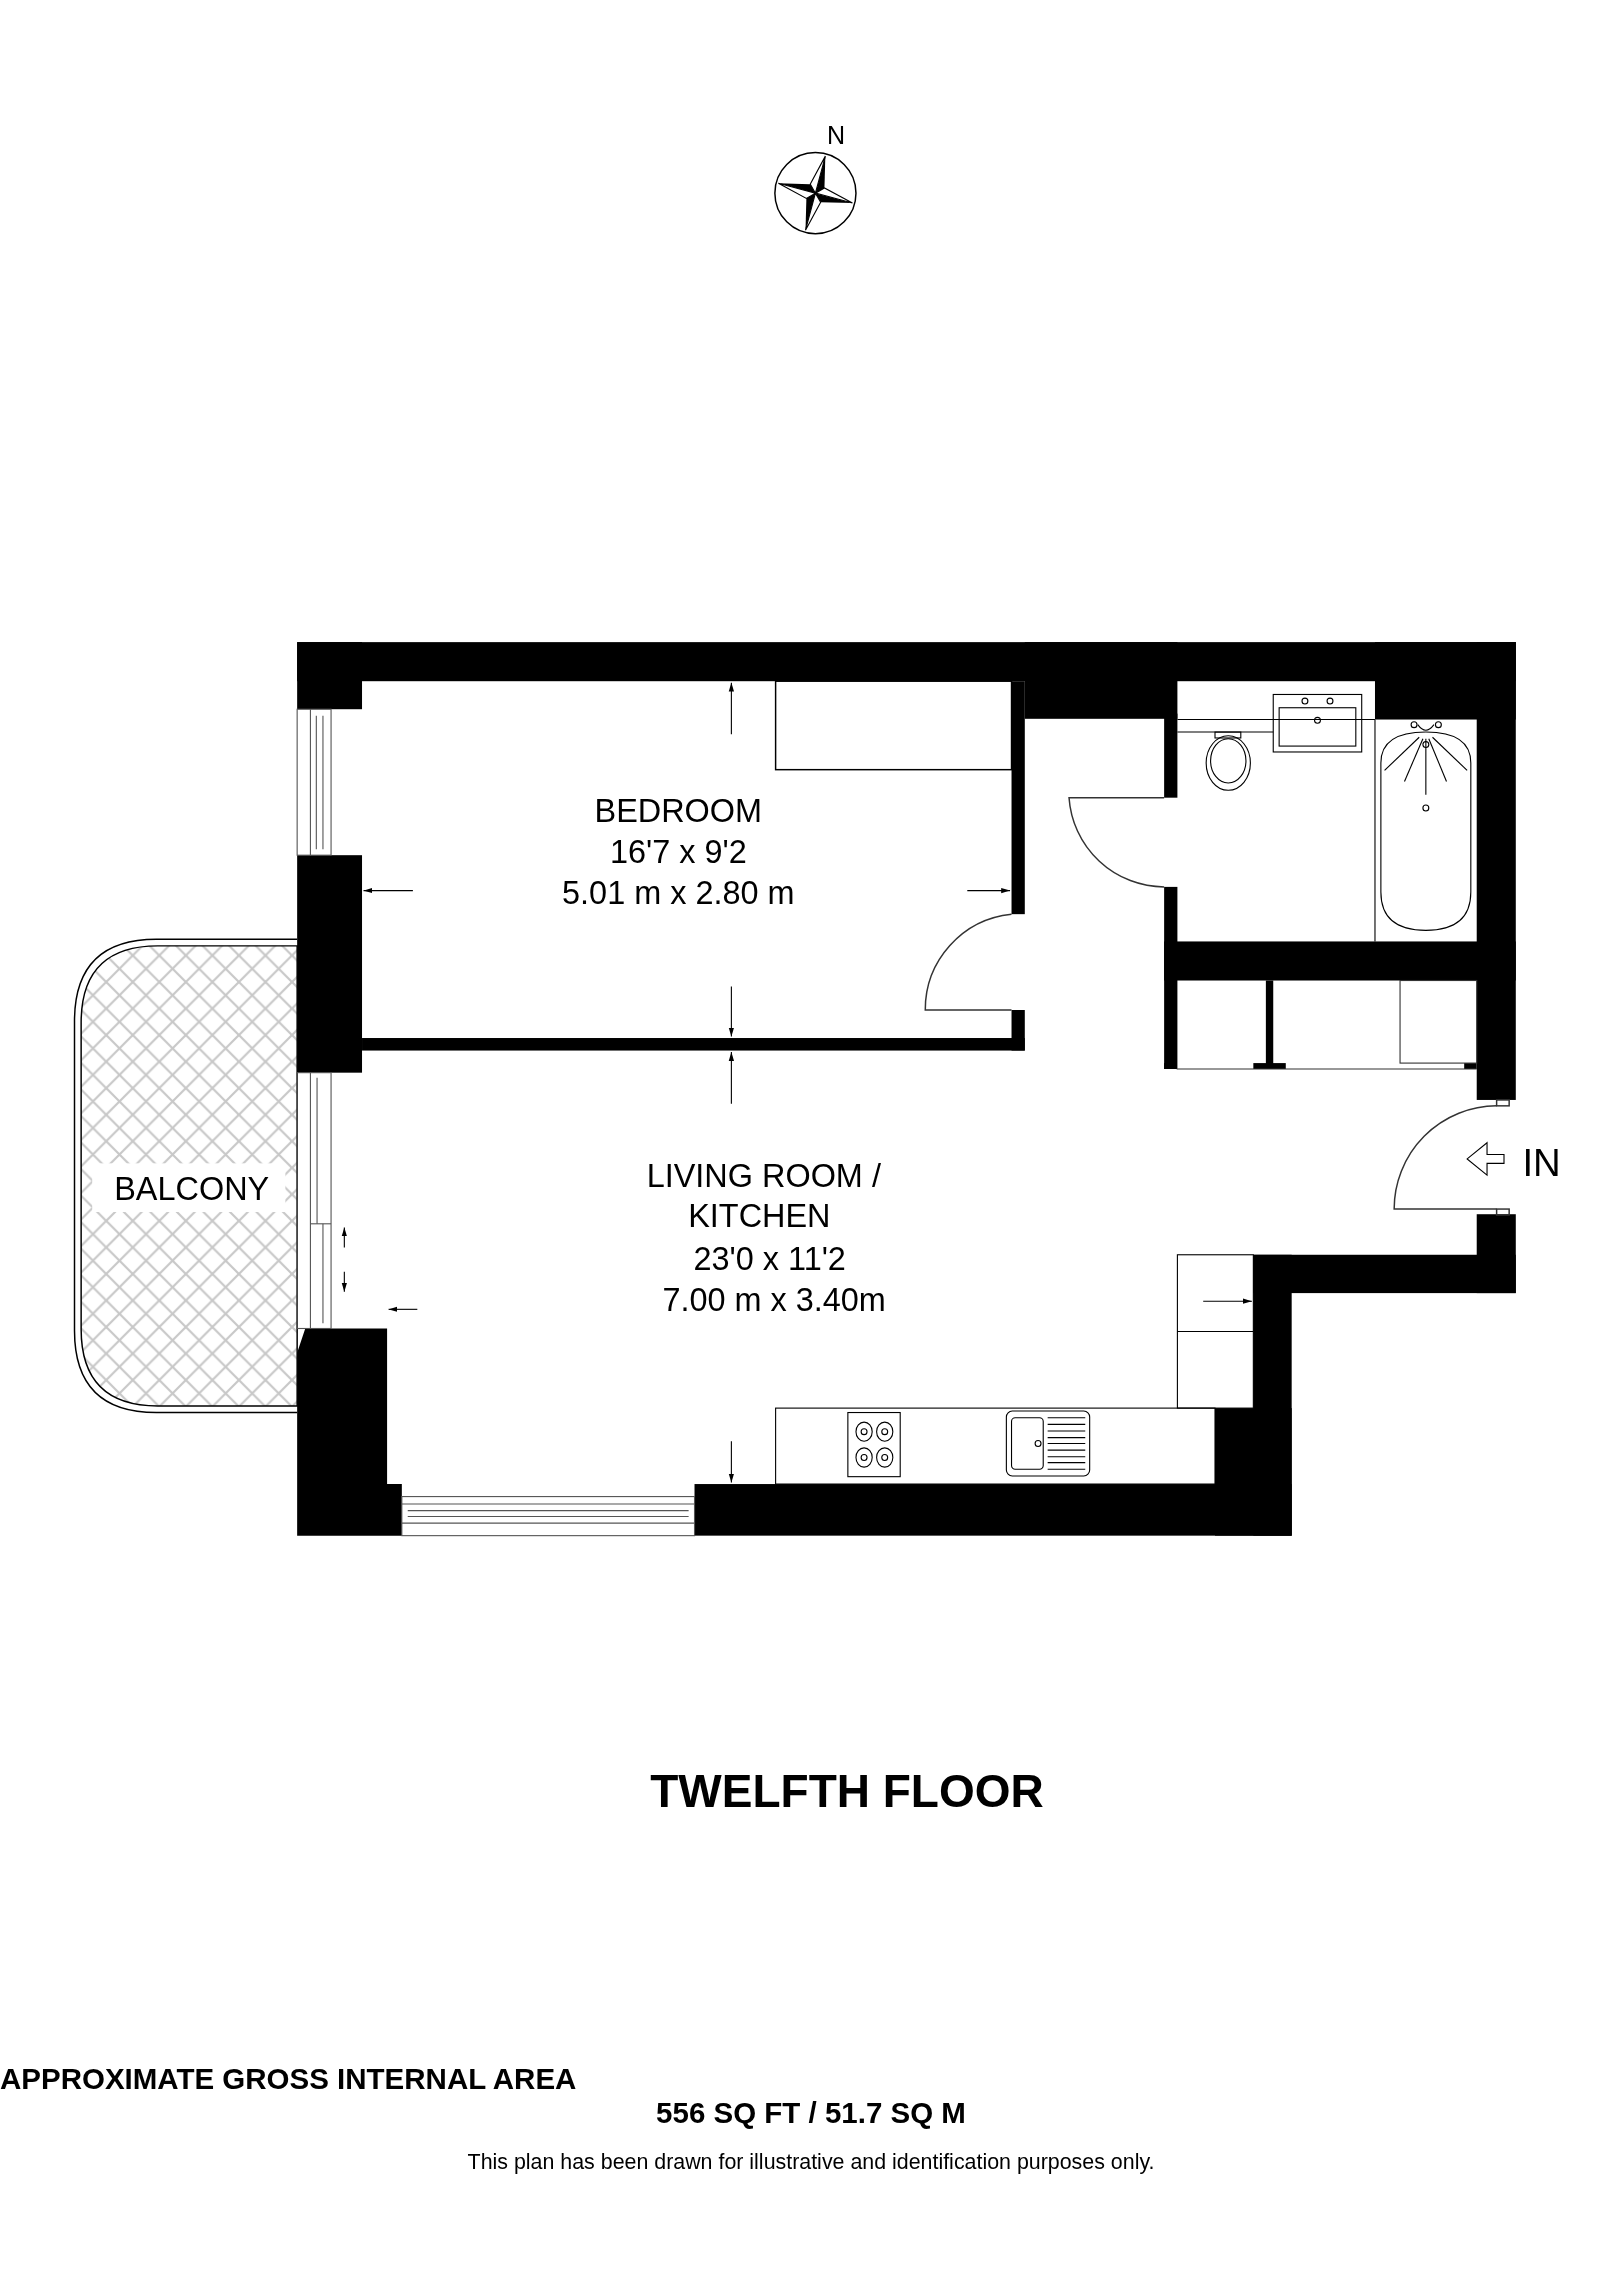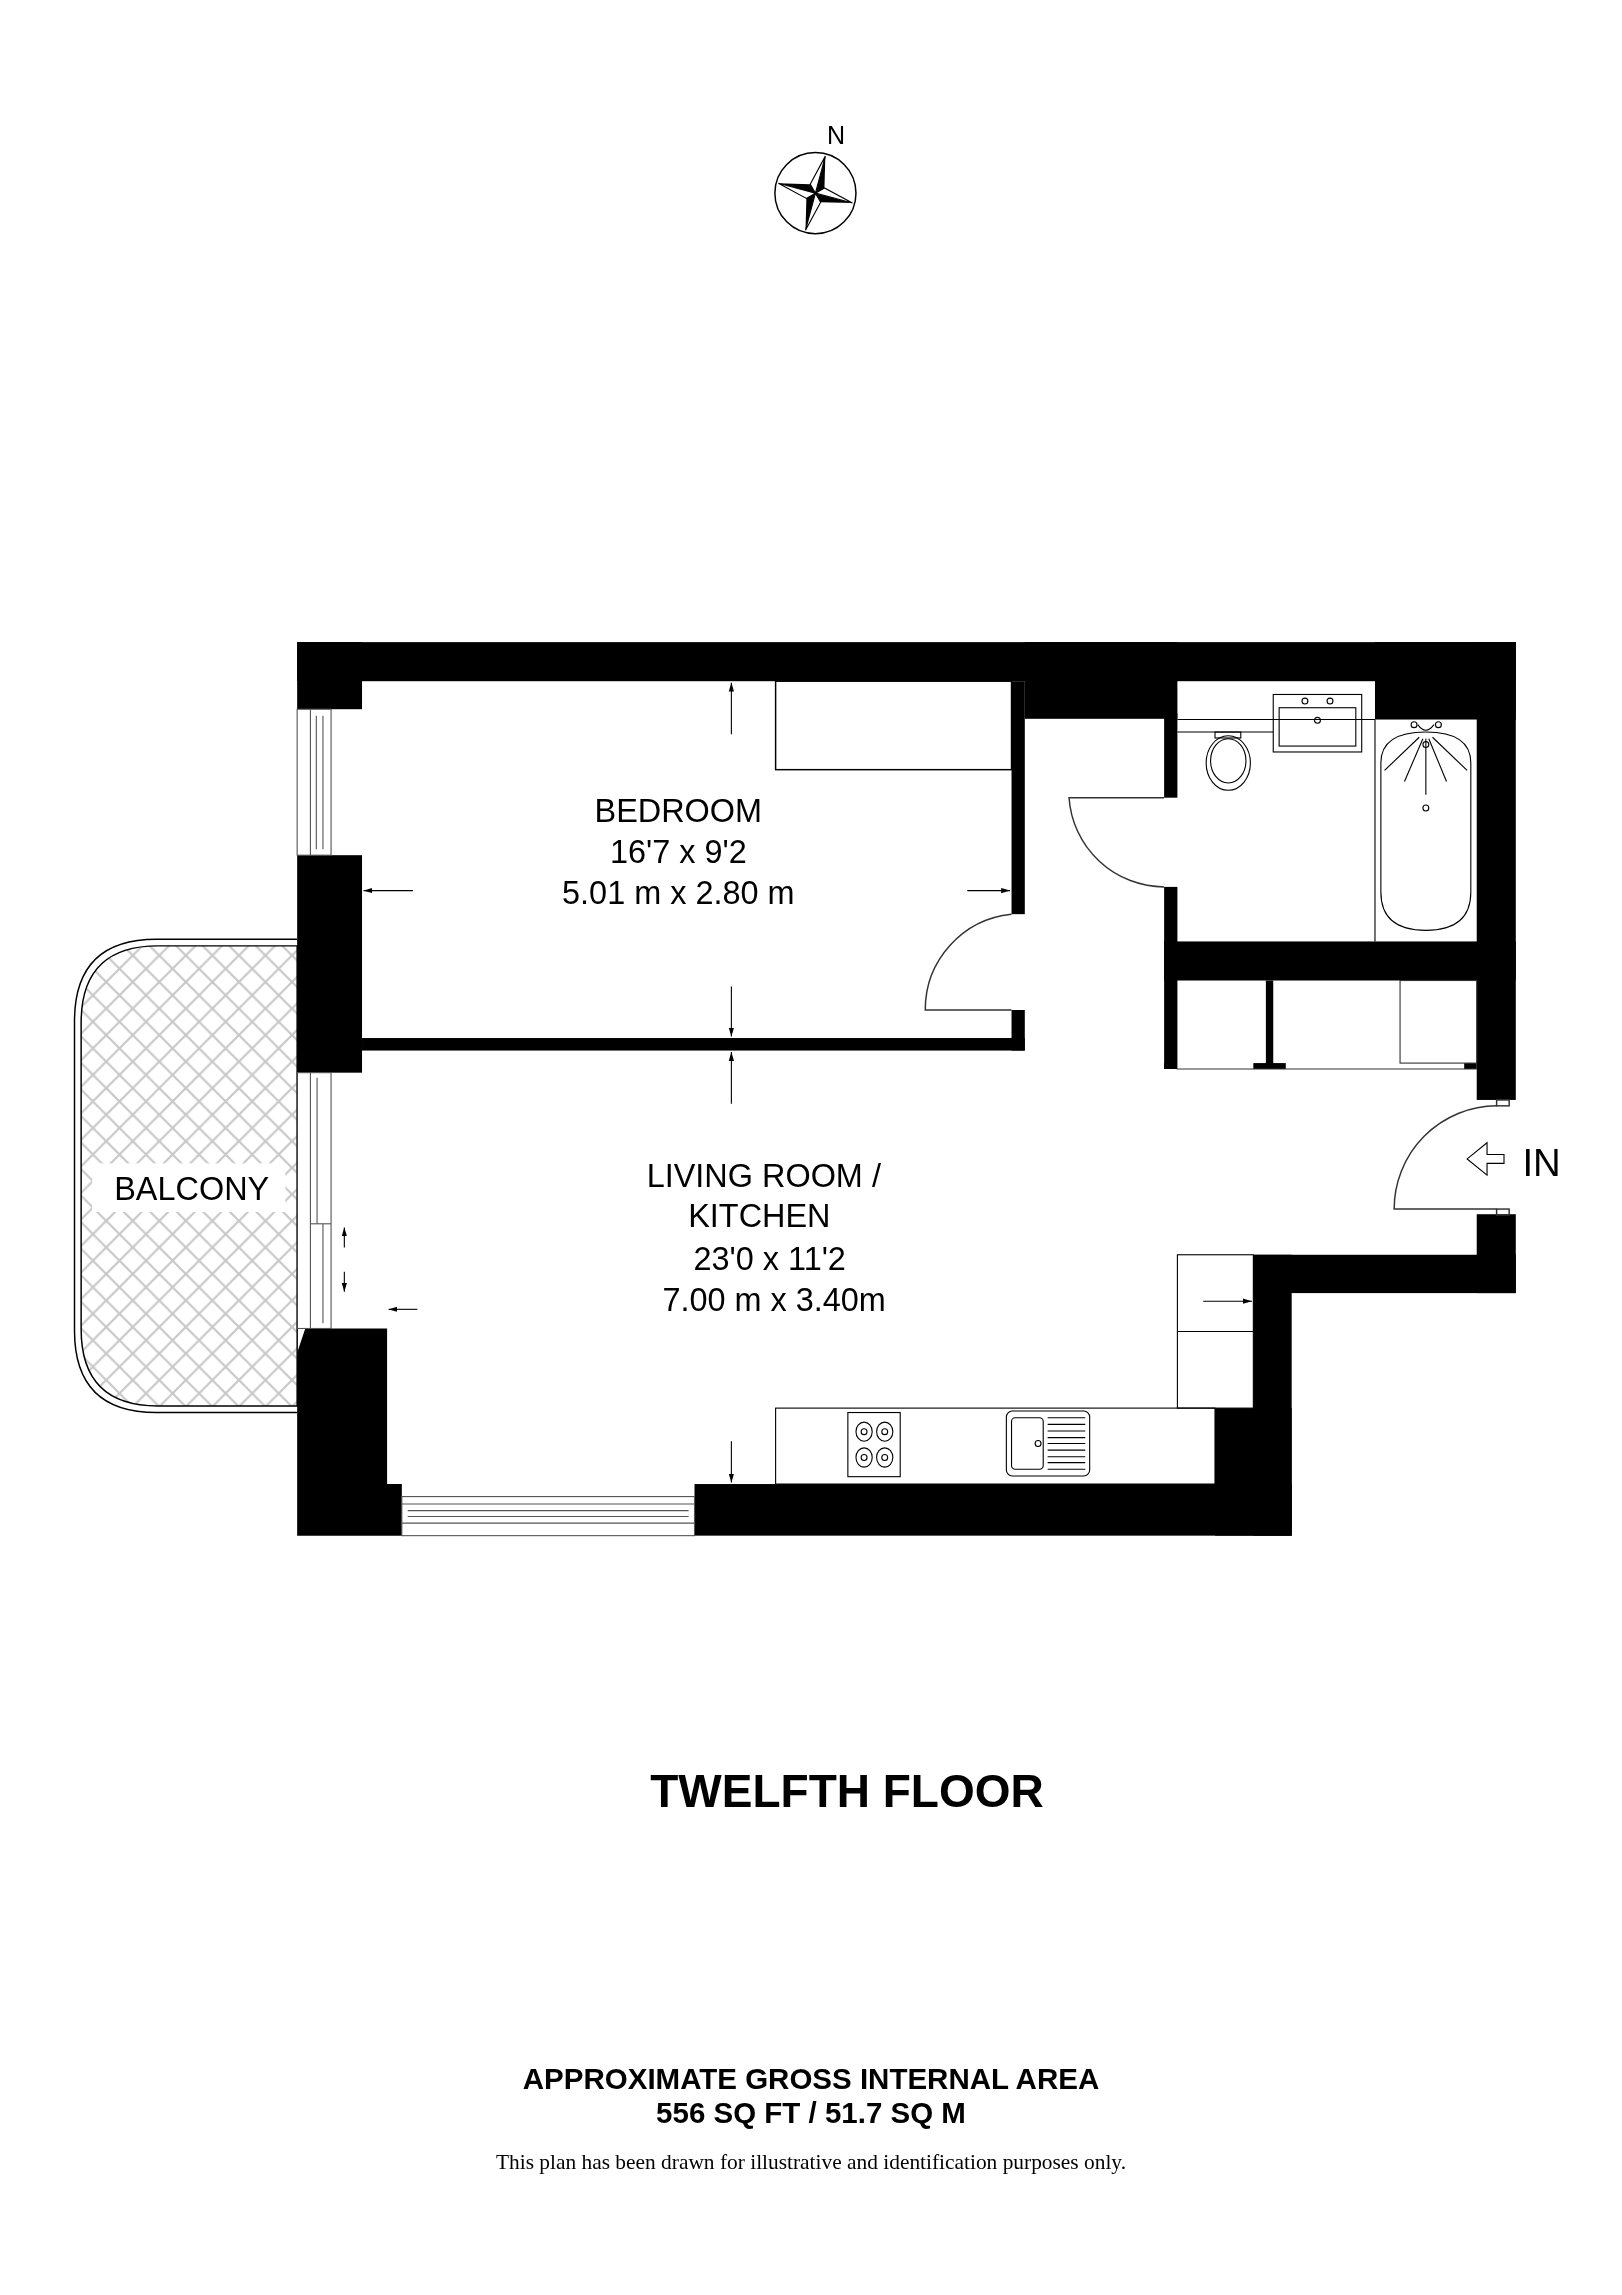--- a/index.html
+++ b/index.html
@@ -1,22 +1,22 @@
 <!DOCTYPE html>
 <html style="font-size:11.8px"><head>
 <meta charset="utf-8">
 <style>
   html,body{margin:0;padding:0;background:#ffffff;}
   body{width:1622px;height:2295px;position:relative;overflow:hidden;font-family:"Liberation Sans",sans-serif;color:#000;}
   #plan{position:absolute;left:0;top:0;width:1622px;height:2295px;}
   .room-text{font-family:"Liberation Sans",sans-serif;font-size:44px;fill:#000;text-anchor:middle;}
   .floor-title{position:absolute;left:0;width:1622px;top:1764px;text-align:center;font-family:"Liberation Sans",sans-serif;font-weight:bold;font-size:46px;letter-spacing:0px;padding-left:36px;}
-  .area-title{position:absolute;left:0;width:1622px;top:2062px;text-align:center;font-weight:bold;font-size:29.5px;line-height:34px;}
+  .area-title{position:absolute;left:0;width:1622px;top:2062px;font-weight:bold;font-size:29.5px;line-height:34px;}
   .area-value{position:absolute;left:0;width:1622px;top:2096px;text-align:center;font-weight:bold;font-size:29.5px;line-height:34px;}
-  .disclaimer{position:absolute;left:0;width:1622px;top:2150px;text-align:center;font-size:21.4px;line-height:25px;font-family:Liberation Serif, serif;}
+  .disclaimer{position:absolute;left:0;width:1622px;top:2150px;text-align:center;font-size:21.4px;line-height:25px;}
 </style>
 </head>
 <body>
 
 <svg id="plan" viewBox="0 0 2200 3113" xmlns="http://www.w3.org/2000/svg">
   <defs>
     <pattern id="hatch" patternUnits="userSpaceOnUse" width="36" height="36">
       <path d="M0,0 L36,36 M36,0 L0,36" stroke="#c8c8c8" stroke-width="3"></path>
     </pattern>
     <marker id="arr" viewBox="0 0 10 10" refX="10" refY="5" markerWidth="8" markerHeight="8" orient="auto-start-reverse">

